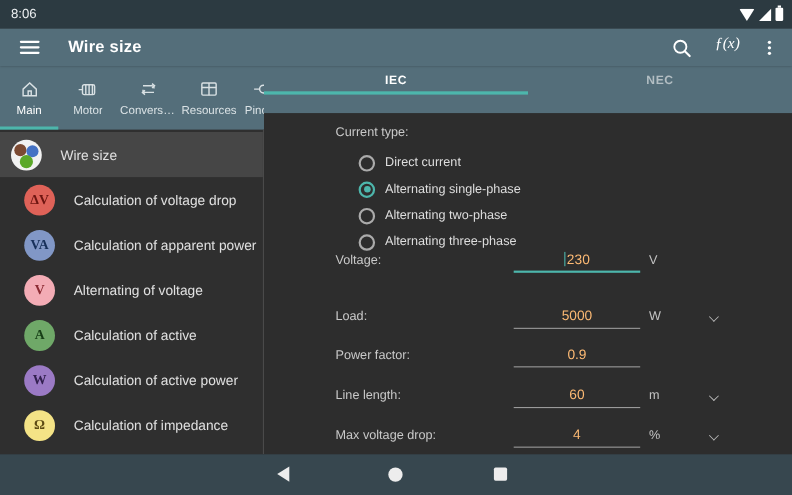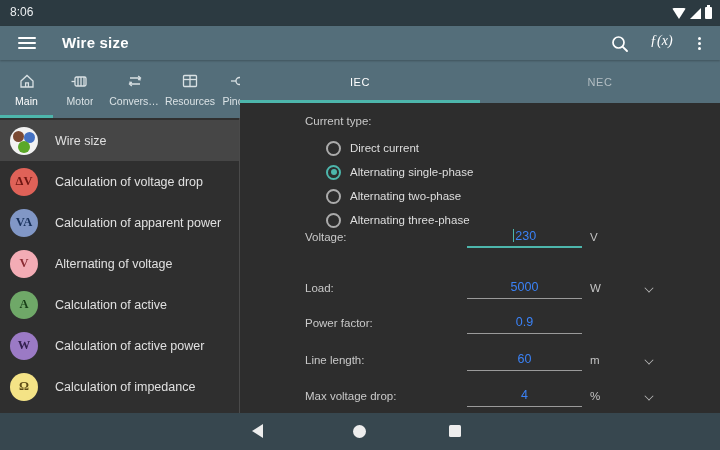--- a/index.html
+++ b/index.html
@@ -33,46 +33,46 @@
   .mtab { position:relative; height:58px; display:flex; flex-direction:column; align-items:center; padding-top:11px; cursor:pointer; }
   .mtab .mtab-label { margin-top:4px; font-size:10.5px; color:#DAE2E5; max-width:92%; white-space:nowrap; overflow:hidden; text-overflow:ellipsis; }
   .mtab.selected .mtab-label { color:#FFFFFF; }
   .mtab.selected::after { content:""; position:absolute; left:0; bottom:0; width:100%; height:3px; background:#4DB6AC; }
   .mtab svg { stroke:#D9E1E4; fill:none; stroke-width:1.3; }
   
   #sidebar { position:absolute; left:0; top:58px; width:240px; height:295px; background:#2F2F2F; border-right:1px solid #4A4A4A; padding-top:2px; }
   .side-item { height:41px; display:flex; align-items:center; padding-left:10px; cursor:pointer; }
   .side-item.selected { background:#464646; }
   .side-icon { width:28px; height:28px; border-radius:50%; flex:0 0 28px; display:flex; align-items:center; justify-content:center;
-               font-family:"Liberation Serif", serif; font-size:12.5px; font-weight:bold; }
+               font-family:"Liberation Serif", serif; font-size:12.5px; font-weight:bold;margin-left:12px; }
   .side-label { margin-left:17px; font-size:12.5px; color:#E0E0E0; }
   
   .wire-icon { position:relative; width:28px; height:28px; border-radius:50%; background:#F2F2F2; flex:0 0 28px; }
   .wire-icon i { position:absolute; border-radius:50%; }
   .wire-icon .d1 { left:3px; top:4px; width:11px; height:11px; background:#7B4A33; }
   .wire-icon .d2 { left:14px; top:5px; width:11px; height:11px; background:#4472C4; }
   .wire-icon .d3 { left:8px; top:14px; width:12px; height:12px; background:#5BA829; }
   
   #right-pane { position:absolute; left:240px; top:60px; width:480px; height:353px; }
   #std-tabs { position:absolute; left:0; top:0; width:480px; height:43px; background:#546E7A; display:flex; }
-  .stab { position:relative; width:240px; height:43px; display:flex; align-items:center; justify-content:center;
-          font-size:11px; font-weight:normal; letter-spacing:.6px; color:#B3BEC3; cursor:pointer; }
+  .stab { position:relative; width:240px; height:26px; display:flex; align-items:center; justify-content:center;
+          font-size:11px; font-weight:bold; letter-spacing:.6px; color:#B3BEC3; cursor:pointer; }
   .stab.selected { color:#FFFFFF; }
   .stab.selected::after { content:""; position:absolute; left:0; bottom:0; width:100%; height:3px; background:#4DB6AC; }
   #content { position:absolute; left:0; top:43px; width:480px; height:310px; background:#2D2D2D; }
   #current-type-label { position:absolute; left:65px; top:12px; font-size:11.5px; color:#C9C9C9; }
   .radio-row { position:absolute; left:86px; height:24px; display:flex; align-items:center; cursor:pointer; }
   .radio { width:15px; height:15px; border:2px solid #ABABAB; border-radius:50%; position:relative; }
   .radio-row.on .radio { border-color:#4DB6AC; }
   .radio-row.on .radio::after { content:""; position:absolute; left:2.5px; top:2.5px; width:6px; height:6px; border-radius:50%; background:#4DB6AC; }
   .radio-label { margin-left:9px; font-size:11.5px; color:#DEDEDE; }
   .field-row { position:absolute; left:0; width:480px; height:26px; }
   .field-label { position:absolute; left:65px; top:6px; font-size:11.5px; color:#C9C9C9; }
   .field-input { position:absolute; left:227px; top:2px; width:115px; height:21px; text-align:center;
-                 font-size:12.5px; color:#3b82f6; border-bottom:1px solid #9A9A9A; line-height:18px; cursor:text; }
+                 font-size:12.5px; color:#fdba74; border-bottom:1px solid #9A9A9A; line-height:18px; cursor:text; }
   .field-row.focused .field-input { border-bottom:2px solid #4DB6AC; }
   .caret { display:inline-block; width:1.5px; height:13px; background:#4DB6AC; vertical-align:-2px; margin-right:1px; }
   .field-unit { position:absolute; left:350px; top:6px; font-size:11.5px; color:#C3C3C3; }
   .chevron { position:absolute; left:404px; top:7px; width:9px; height:9px; cursor:pointer; }
   .chevron::after { content:""; position:absolute; left:1px; top:1px; width:7px; height:7px;
                     border-right:1.6px solid #BDBDBD; border-bottom:1.6px solid #BDBDBD; transform:rotate(45deg) scale(.8); }
   
   #nav-bar { position:absolute; left:0; top:413px; width:720px; height:37px; background:#37474F; }
   #nav-back { position:absolute; left:252px; top:11px; width:0; height:0; border-top:7px solid transparent; border-bottom:7px solid transparent; border-right:11px solid #EDEDED; cursor:pointer; }
   #nav-home { position:absolute; left:353px; top:12px; width:13px; height:13px; border-radius:50%; background:#EDEDED; cursor:pointer; }

